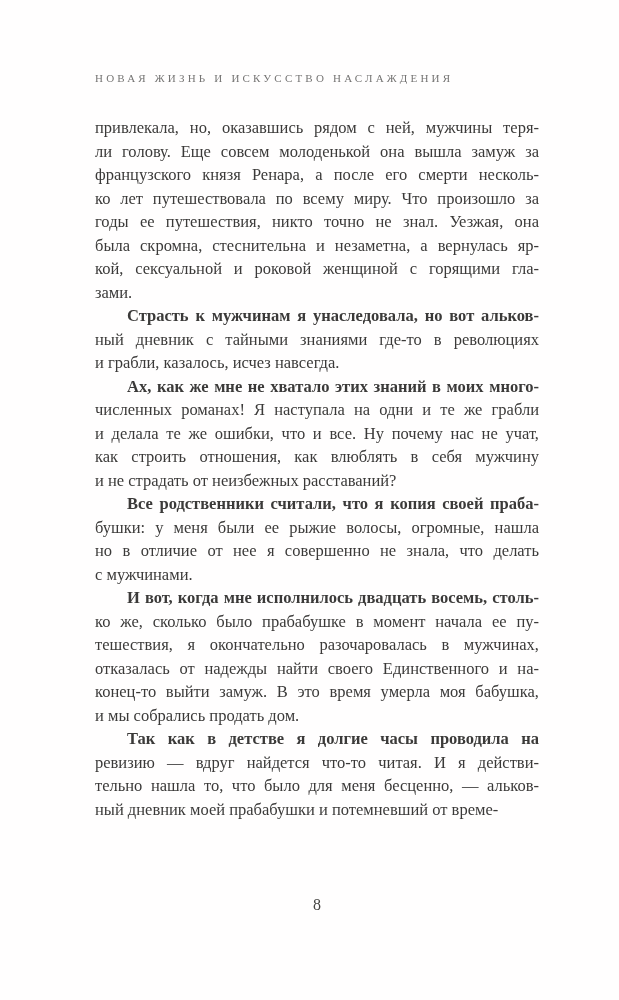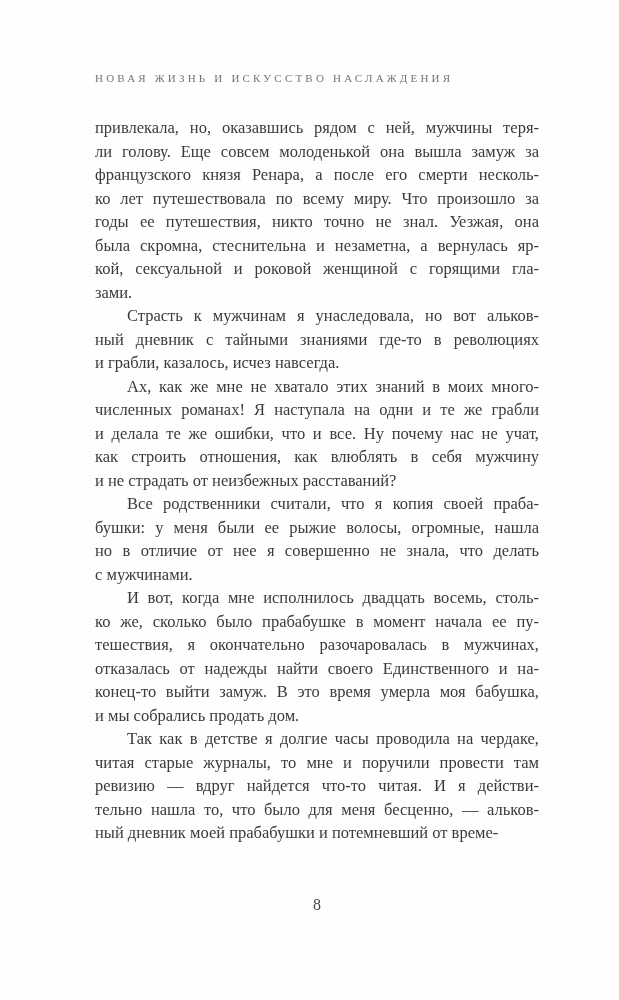--- a/index.html
+++ b/index.html
@@ -50,20 +50,21 @@
     text-align-last: justify;
     white-space: nowrap;
   }
   
   .line { white-space: normal; }
   .line.last {
     text-align-last: left;
   }
   .line.first-indent {
     text-indent: 32px;
+    font-weight: bold;
   }
   .page-number {
     position: absolute;
     left: 95px;
     top: 896px;
     width: 444px;
     text-align: center;
     font-size: 16px;
     color: #454442;
   }
@@ -106,21 +107,20 @@
       <div class="para">
         <div class="line first-indent">И вот, когда мне исполнилось двадцать восемь, столь-</div>
         <div class="line">ко же, сколько было прабабушке в момент начала ее пу-</div>
         <div class="line">тешествия, я окончательно разочаровалась в мужчинах,</div>
         <div class="line">отказалась от надежды найти своего Единственного и на-</div>
         <div class="line">конец-то выйти замуж. В это время умерла моя бабушка,</div>
         <div class="line last">и мы собрались продать дом.</div>
       </div>
       <div class="para">
         <div class="line first-indent">Так как в детстве я долгие часы проводила на чердаке,</div>
-        <div class="line">читая старые журналы, то мне и поручили провести там</div>
         <div class="line">ревизию — вдруг найдется что-то читая. И я действи-</div>
         <div class="line">тельно нашла то, что было для меня бесценно, — альков-</div>
         <div class="line last">ный дневник моей прабабушки и потемневший от време-</div>
       </div>
     </div>
 
   <div class="page-number">8</div>
 </div>
 
 </body></html>

